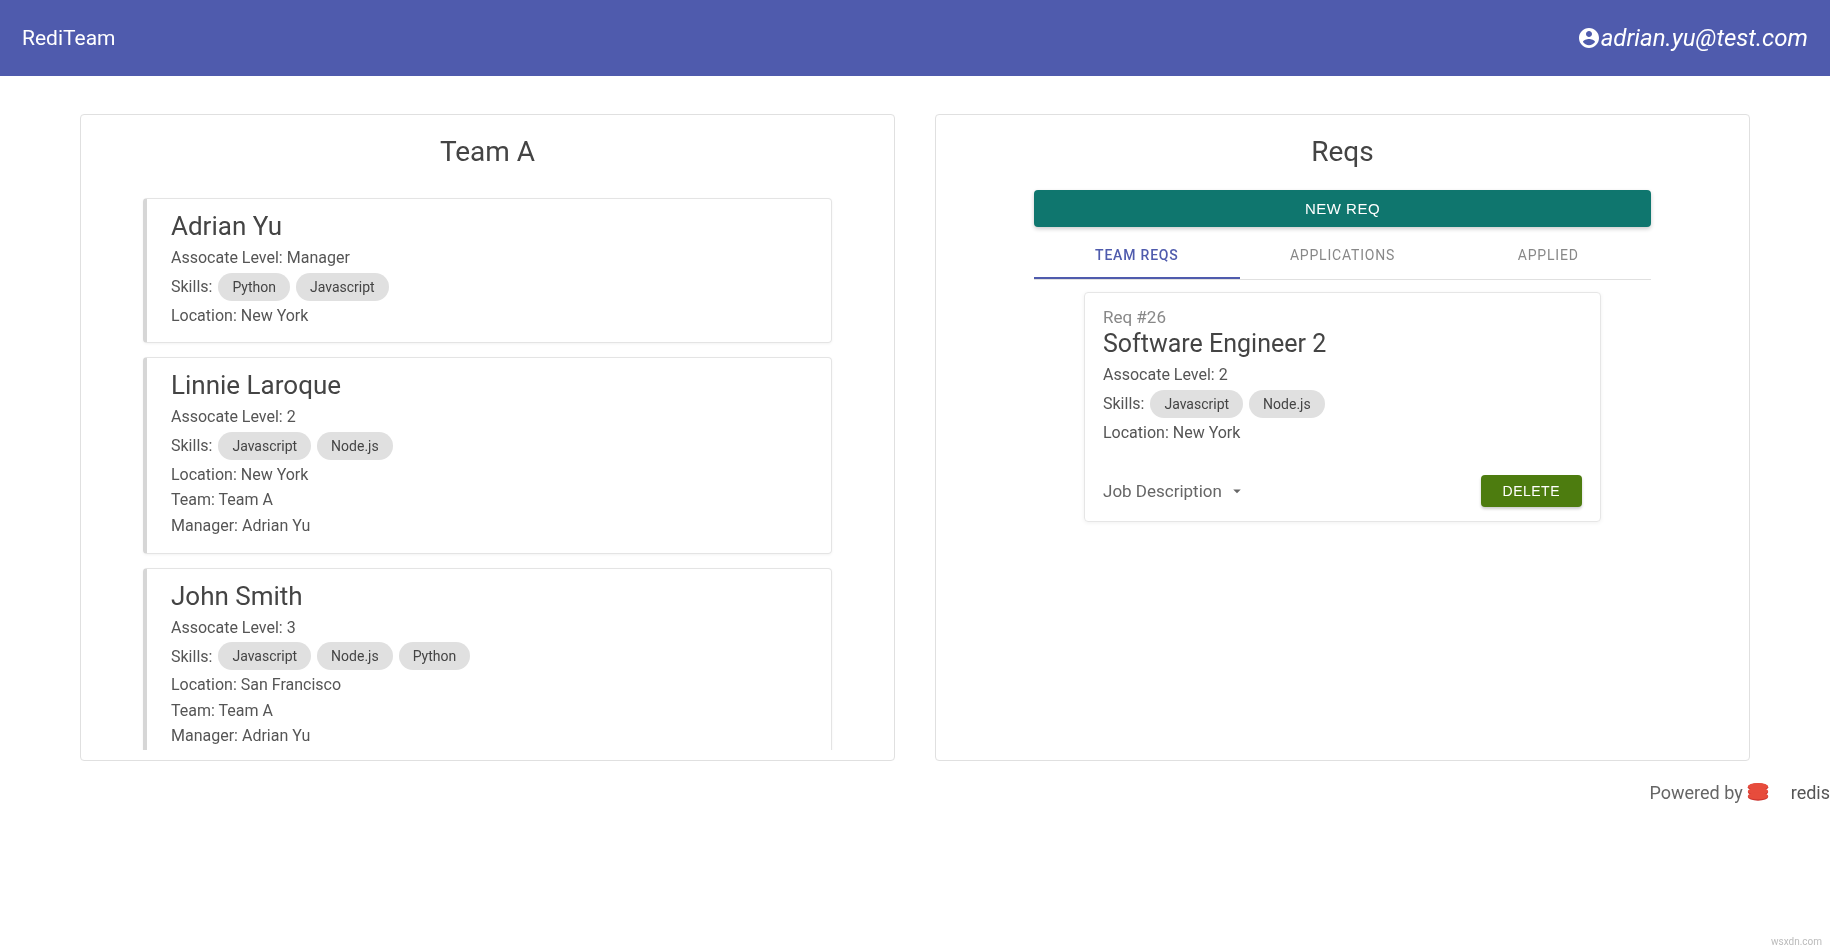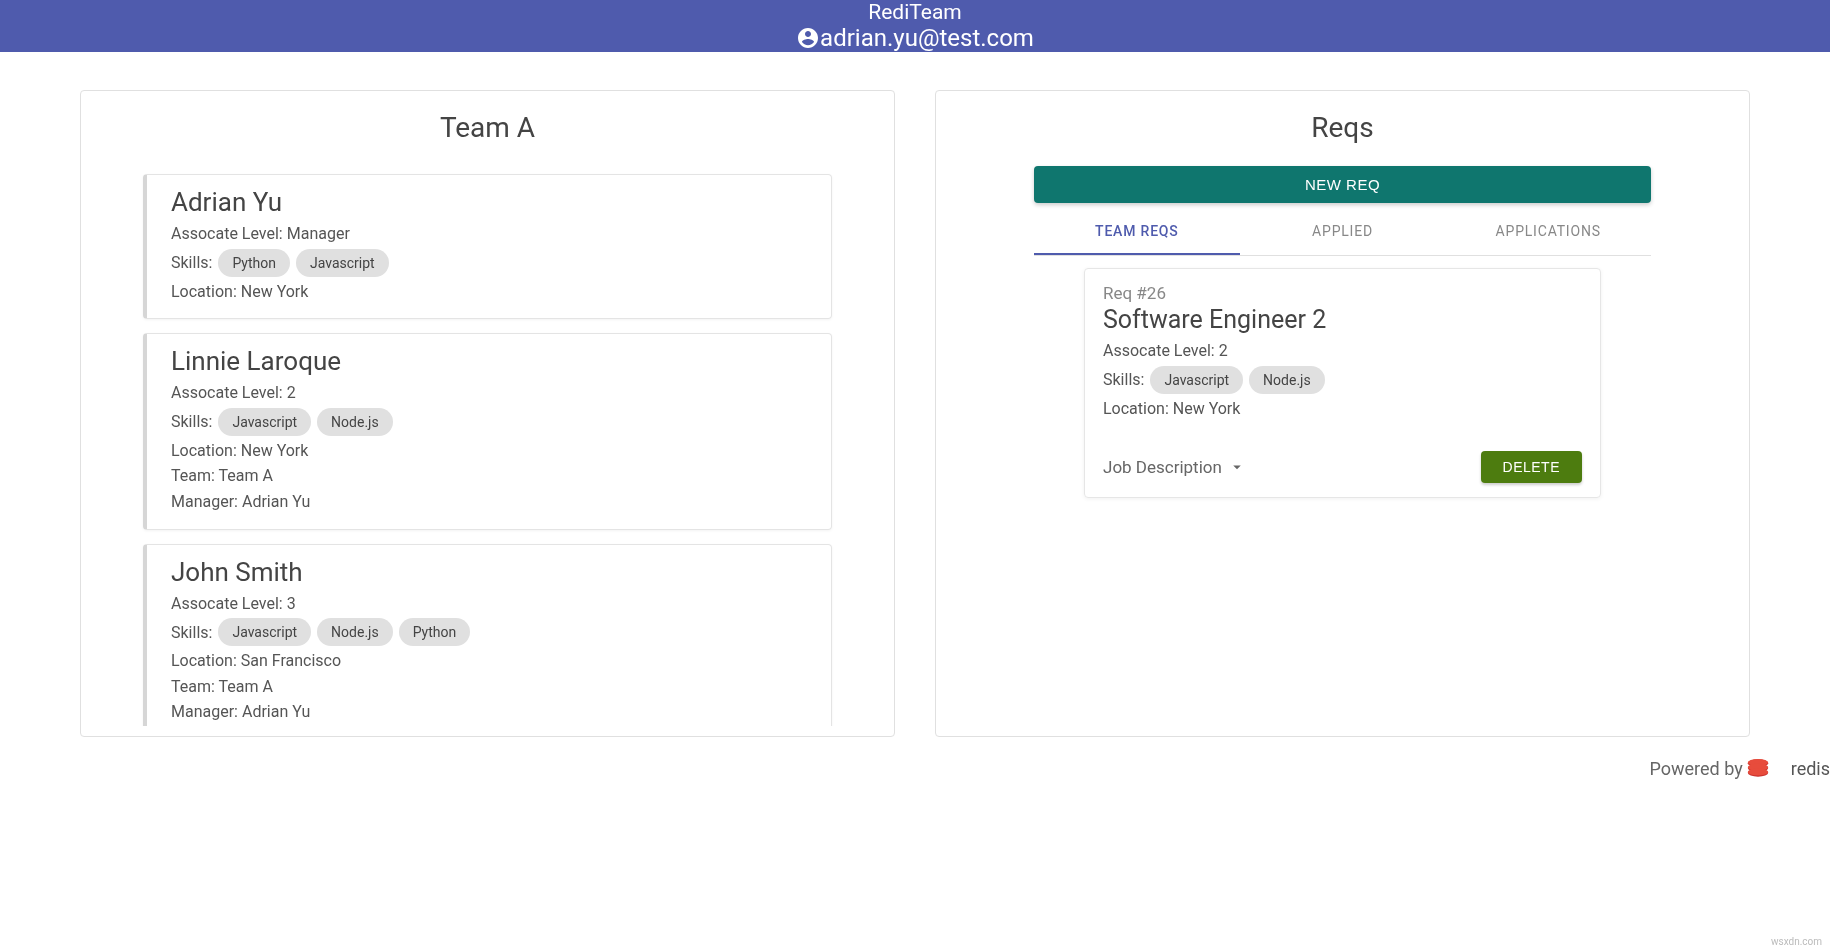--- a/index.html
+++ b/index.html
@@ -8,36 +8,36 @@
       padding: 0;
     }
     body {
       font-family: -apple-system, BlinkMacSystemFont, "Segoe UI", Roboto, Helvetica, Arial, sans-serif;
       background: #ffffff;
       color: #333;
     }
     .header {
       background: #4f5bad;
       color: #ffffff;
-      height: 52px;
+      height: 76px;
       display: flex;
       align-items: center;
       justify-content: space-between;
       padding: 0 22px;
-      flex-direction: column;
     }
     .brand {
       font-size: 21px;
       font-weight: 400;
     }
     .user-section {
       display: flex;
       align-items: center;
       gap: 0;
       font-size: 24px;
+      font-style: italic;
     }
     .account-icon {
       width: 24px;
       height: 24px;
       fill: #ffffff;
     }
     .main {
       display: flex;
       gap: 40px;
       padding: 38px 80px 10px 80px;
@@ -290,22 +290,22 @@
 
     </div>
   </div>
 
   <div class="panel">
     <div class="panel-title">Reqs</div>
     <div class="reqs-inner">
       <button class="new-req-btn">NEW REQ</button>
       <div class="tabs">
         <div class="tab active">TEAM REQS</div>
+        <div class="tab">APPLICATIONS</div>
         <div class="tab">APPLIED</div>
-        <div class="tab">APPLICATIONS</div>
       </div>
 
       <div class="req-card">
         <div class="req-id">Req #26</div>
         <div class="req-title">Software Engineer 2</div>
         <div class="req-line">Assocate Level: 2</div>
         <div class="skills-row">
           <span class="skills-label">Skills:</span>
           <span class="chip">Javascript</span>
           <span class="chip">Node.js</span>

